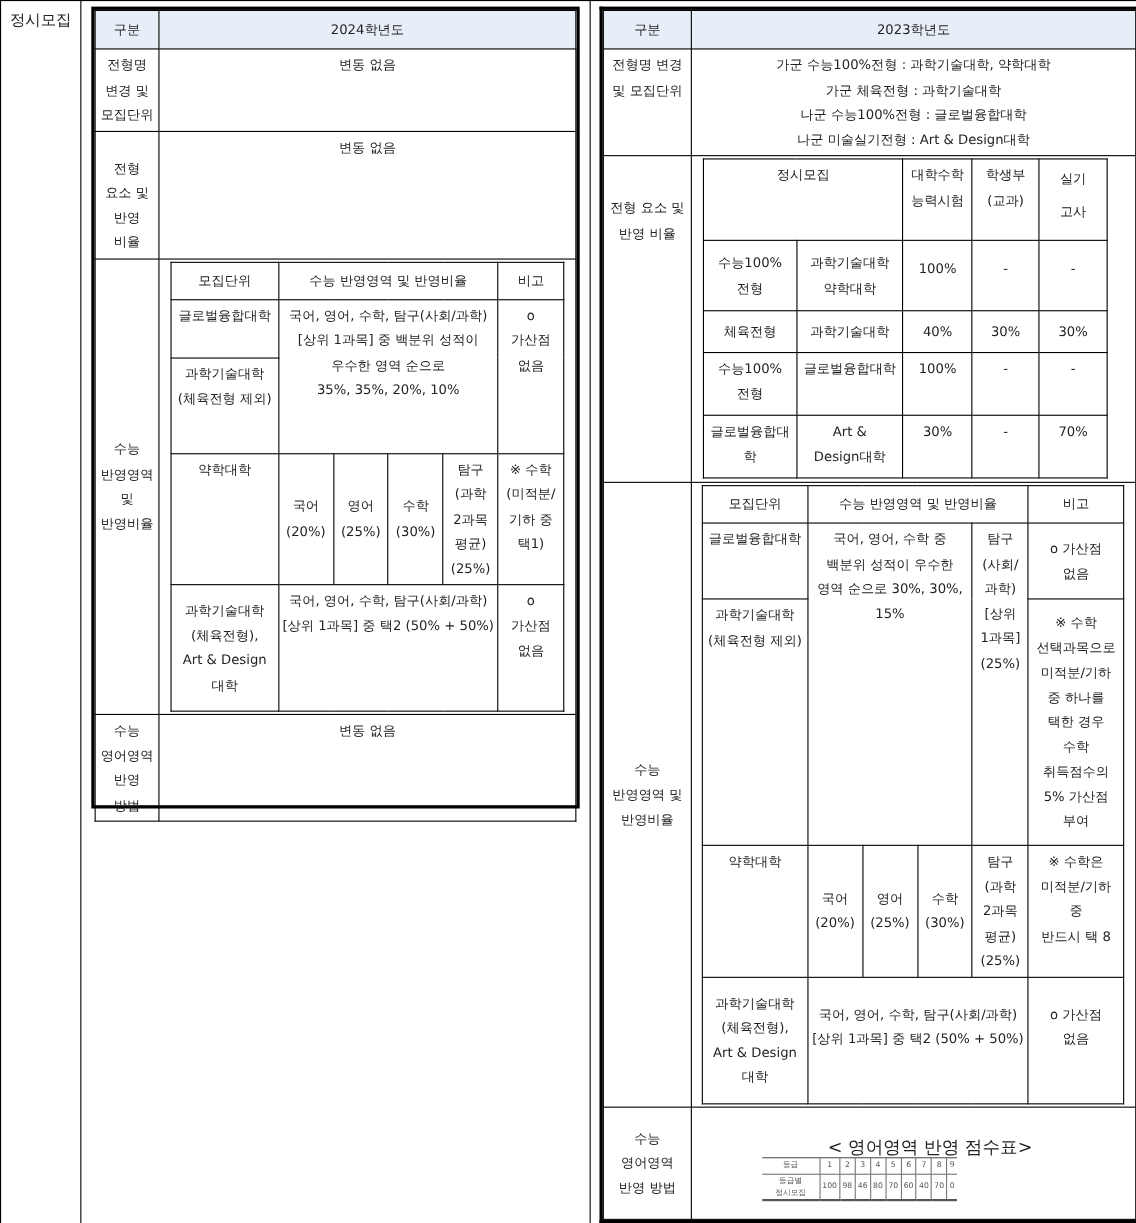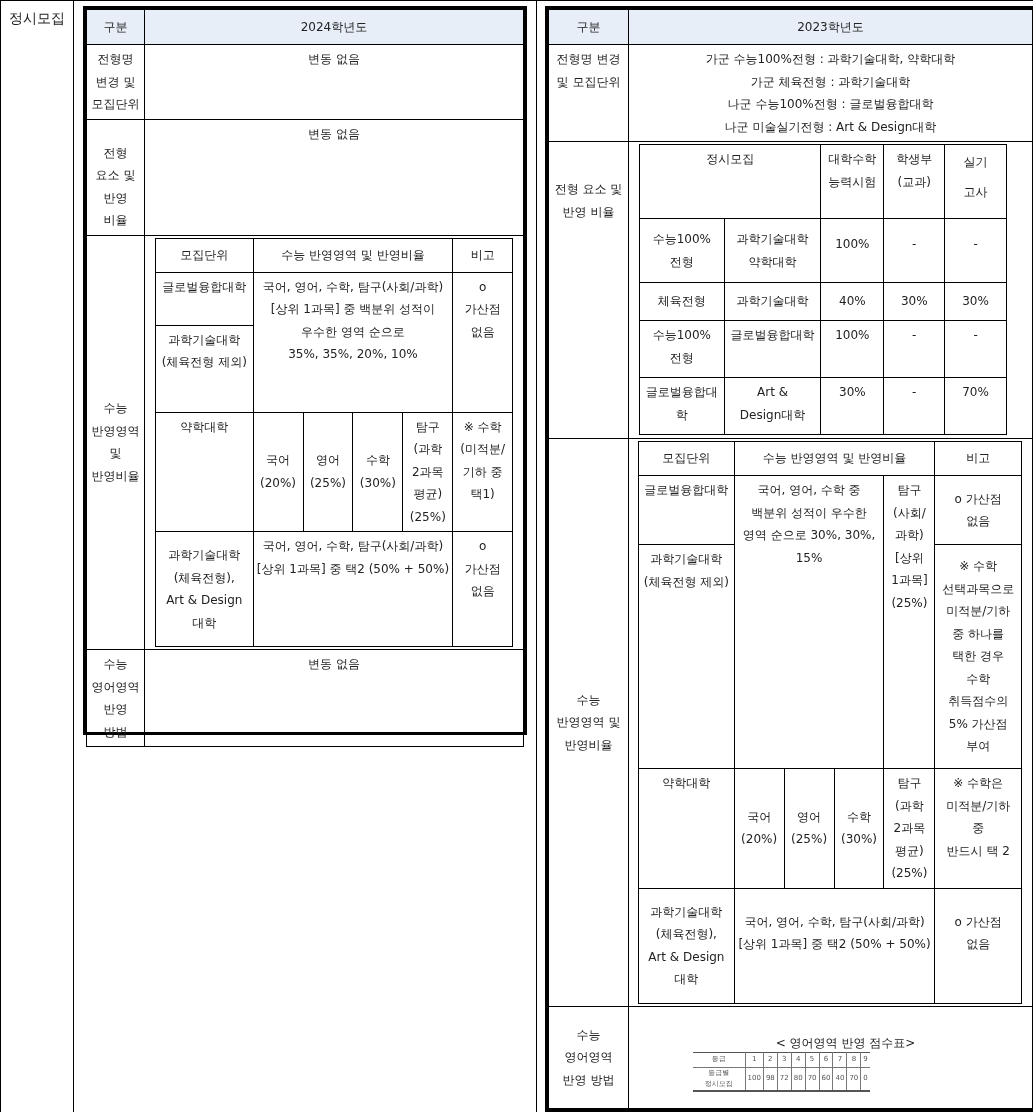--- a/index.html
+++ b/index.html
@@ -273,62 +273,62 @@
             <td class="pre vm">수학
 (30%)</td>
             <td class="pre">탐구
 (과학
 2과목
 평균)
 (25%)</td>
             <td class="pre">※ 수학은
 미적분/기하
 중
-반드시 택 2</td>
+반드시 택 8</td>
           </tr>
           <tr style="height:115px;">
             <td class="pre vm">과학기술대학
 (체육전형),
 Art &amp; Design
 대학</td>
             <td class="pre vm" colspan="4" style="vertical-align:top;padding-top:22px;">국어, 영어, 수학, 탐구(사회/과학)
 [상위 1과목] 중 택2 (50% + 50%)</td>
             <td class="pre" style="padding-top:22px;">o 가산점
 없음</td>
           </tr>
         </tbody>
             </table>
       </td>
     </tr>
     <tr>
       <td class="pre vm">수능
 영어영역
 반영 방법</td>
       <td class="vm" style="padding-top:14px;">
-        <div style="font-size:12px;line-height:18px;margin-left:30px;">&lt; 영어영역 반영 점수표&gt;</div>
+        <div style="font-size:16px;line-height:18px;margin-left:30px;">&lt; 영어영역 반영 점수표&gt;</div>
         <table class="grade-table" style="margin-left:62px;">
           <tbody>
                 <tr>
             <td>등급</td>
             <td>1</td>
             <td>2</td>
             <td>3</td>
             <td>4</td>
             <td>5</td>
             <td>6</td>
             <td>7</td>
             <td>8</td>
             <td>9</td>
           </tr>
           <tr>
             <td class="pre" style="height:22px;">등급별
 정시모집</td>
             <td>100</td>
             <td>98</td>
-            <td>72</td>
+            <td>46</td>
             <td>80</td>
             <td>70</td>
             <td>60</td>
             <td>40</td>
             <td>70</td>
             <td>0</td>
           </tr>
         </tbody>
             </table>
       </td>

